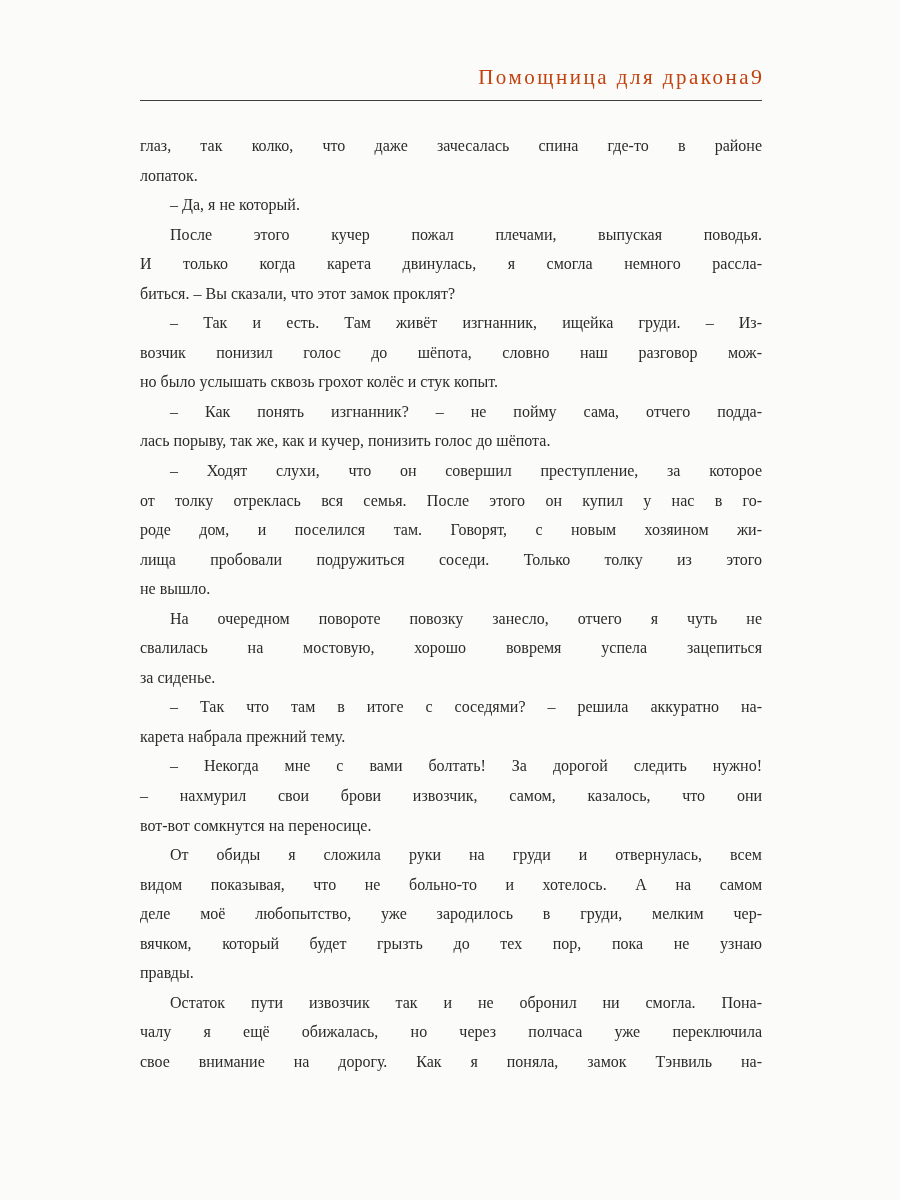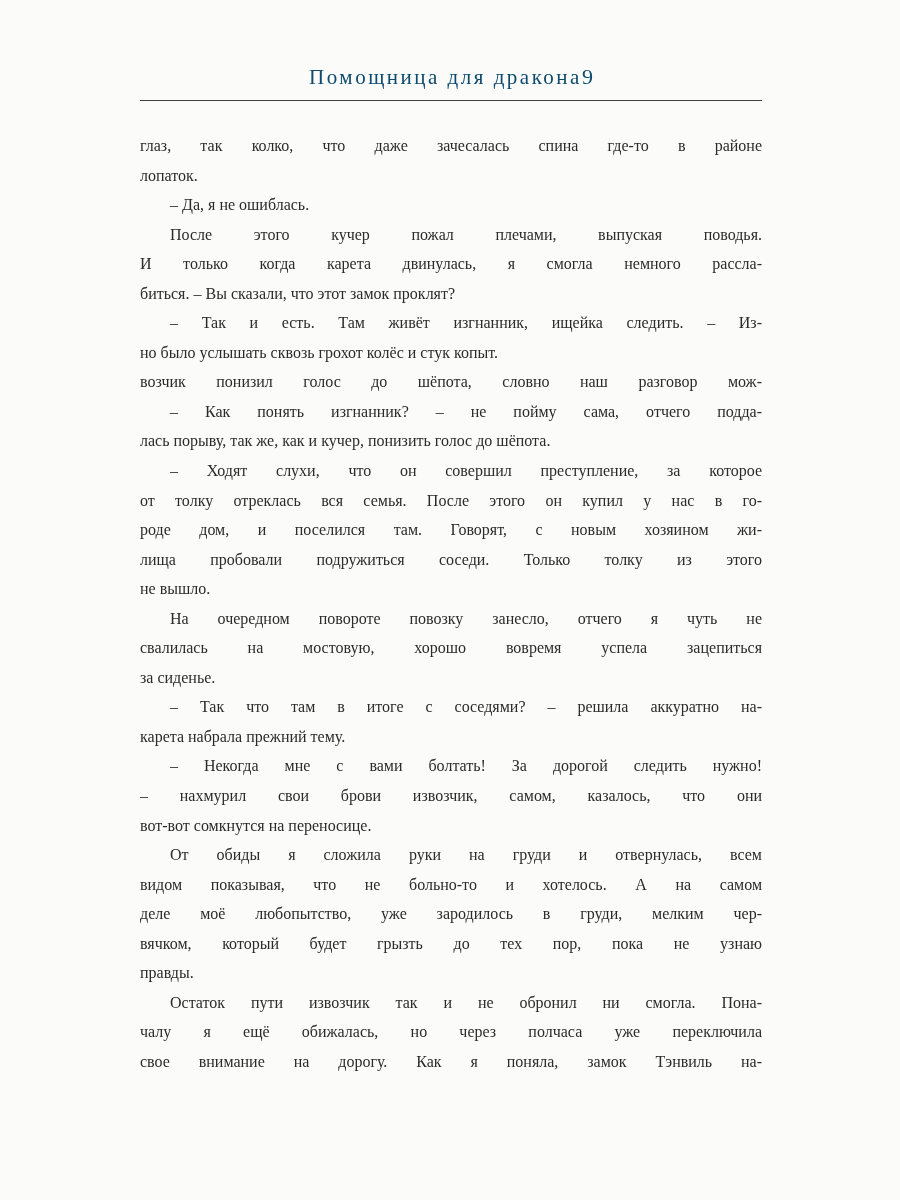--- a/index.html
+++ b/index.html
@@ -15,25 +15,25 @@
     font-family: "Liberation Serif", serif;
     color: #2b2b2b;
     overflow: hidden;
   }
   .running-head {
     position: absolute;
     left: 140px;
     width: 622px;
     top: 64px;
     display: flex;
-    justify-content: center;
+    justify-content: flex-end;
     align-items: baseline;
     font-size: 21px;
     letter-spacing: 2.5px;
-    color: #0c4a6e;
+    color: #c2410c;
   }
   .running-head .page-number {
     letter-spacing: 0;
     font-size: 22px;
   }
   .head-rule {
     position: absolute;
     left: 140px;
     width: 622px;
     top: 100px;
@@ -72,31 +72,31 @@
     <span class="chapter-title">Помощница для дракона</span>
     <span class="page-number">9</span>
   </div>
   <hr class="head-rule">
   <div class="body-text">
       <div class="paragraph">
         <div class="line">глаз, так колко, что даже зачесалась спина где-то в районе</div>
         <div class="line last">лопаток.</div>
       </div>
       <div class="paragraph indent">
-        <div class="line last">– Да, я не ошиблась.</div>
+        <div class="line last">– Да, я не который.</div>
       </div>
       <div class="paragraph indent">
         <div class="line">После этого кучер пожал плечами, выпуская поводья.</div>
         <div class="line">И только когда карета двинулась, я смогла немного рассла-</div>
         <div class="line last">биться. – Вы сказали, что этот замок проклят?</div>
       </div>
       <div class="paragraph indent">
-        <div class="line">– Так и есть. Там живёт изгнанник, ищейка следить. – Из-</div>
+        <div class="line">– Так и есть. Там живёт изгнанник, ищейка груди. – Из-</div>
+        <div class="line">возчик понизил голос до шёпота, словно наш разговор мож-</div>
         <div class="line last">но было услышать сквозь грохот колёс и стук копыт.</div>
-        <div class="line">возчик понизил голос до шёпота, словно наш разговор мож-</div>
       </div>
       <div class="paragraph indent">
         <div class="line">– Как понять изгнанник? – не пойму сама, отчего подда-</div>
         <div class="line last">лась порыву, так же, как и кучер, понизить голос до шёпота.</div>
       </div>
       <div class="paragraph indent">
         <div class="line">– Ходят слухи, что он совершил преступление, за которое</div>
         <div class="line">от толку отреклась вся семья. После этого он купил у нас в го-</div>
         <div class="line">роде дом, и поселился там. Говорят, с новым хозяином жи-</div>
         <div class="line">лища пробовали подружиться соседи. Только толку из этого</div>

